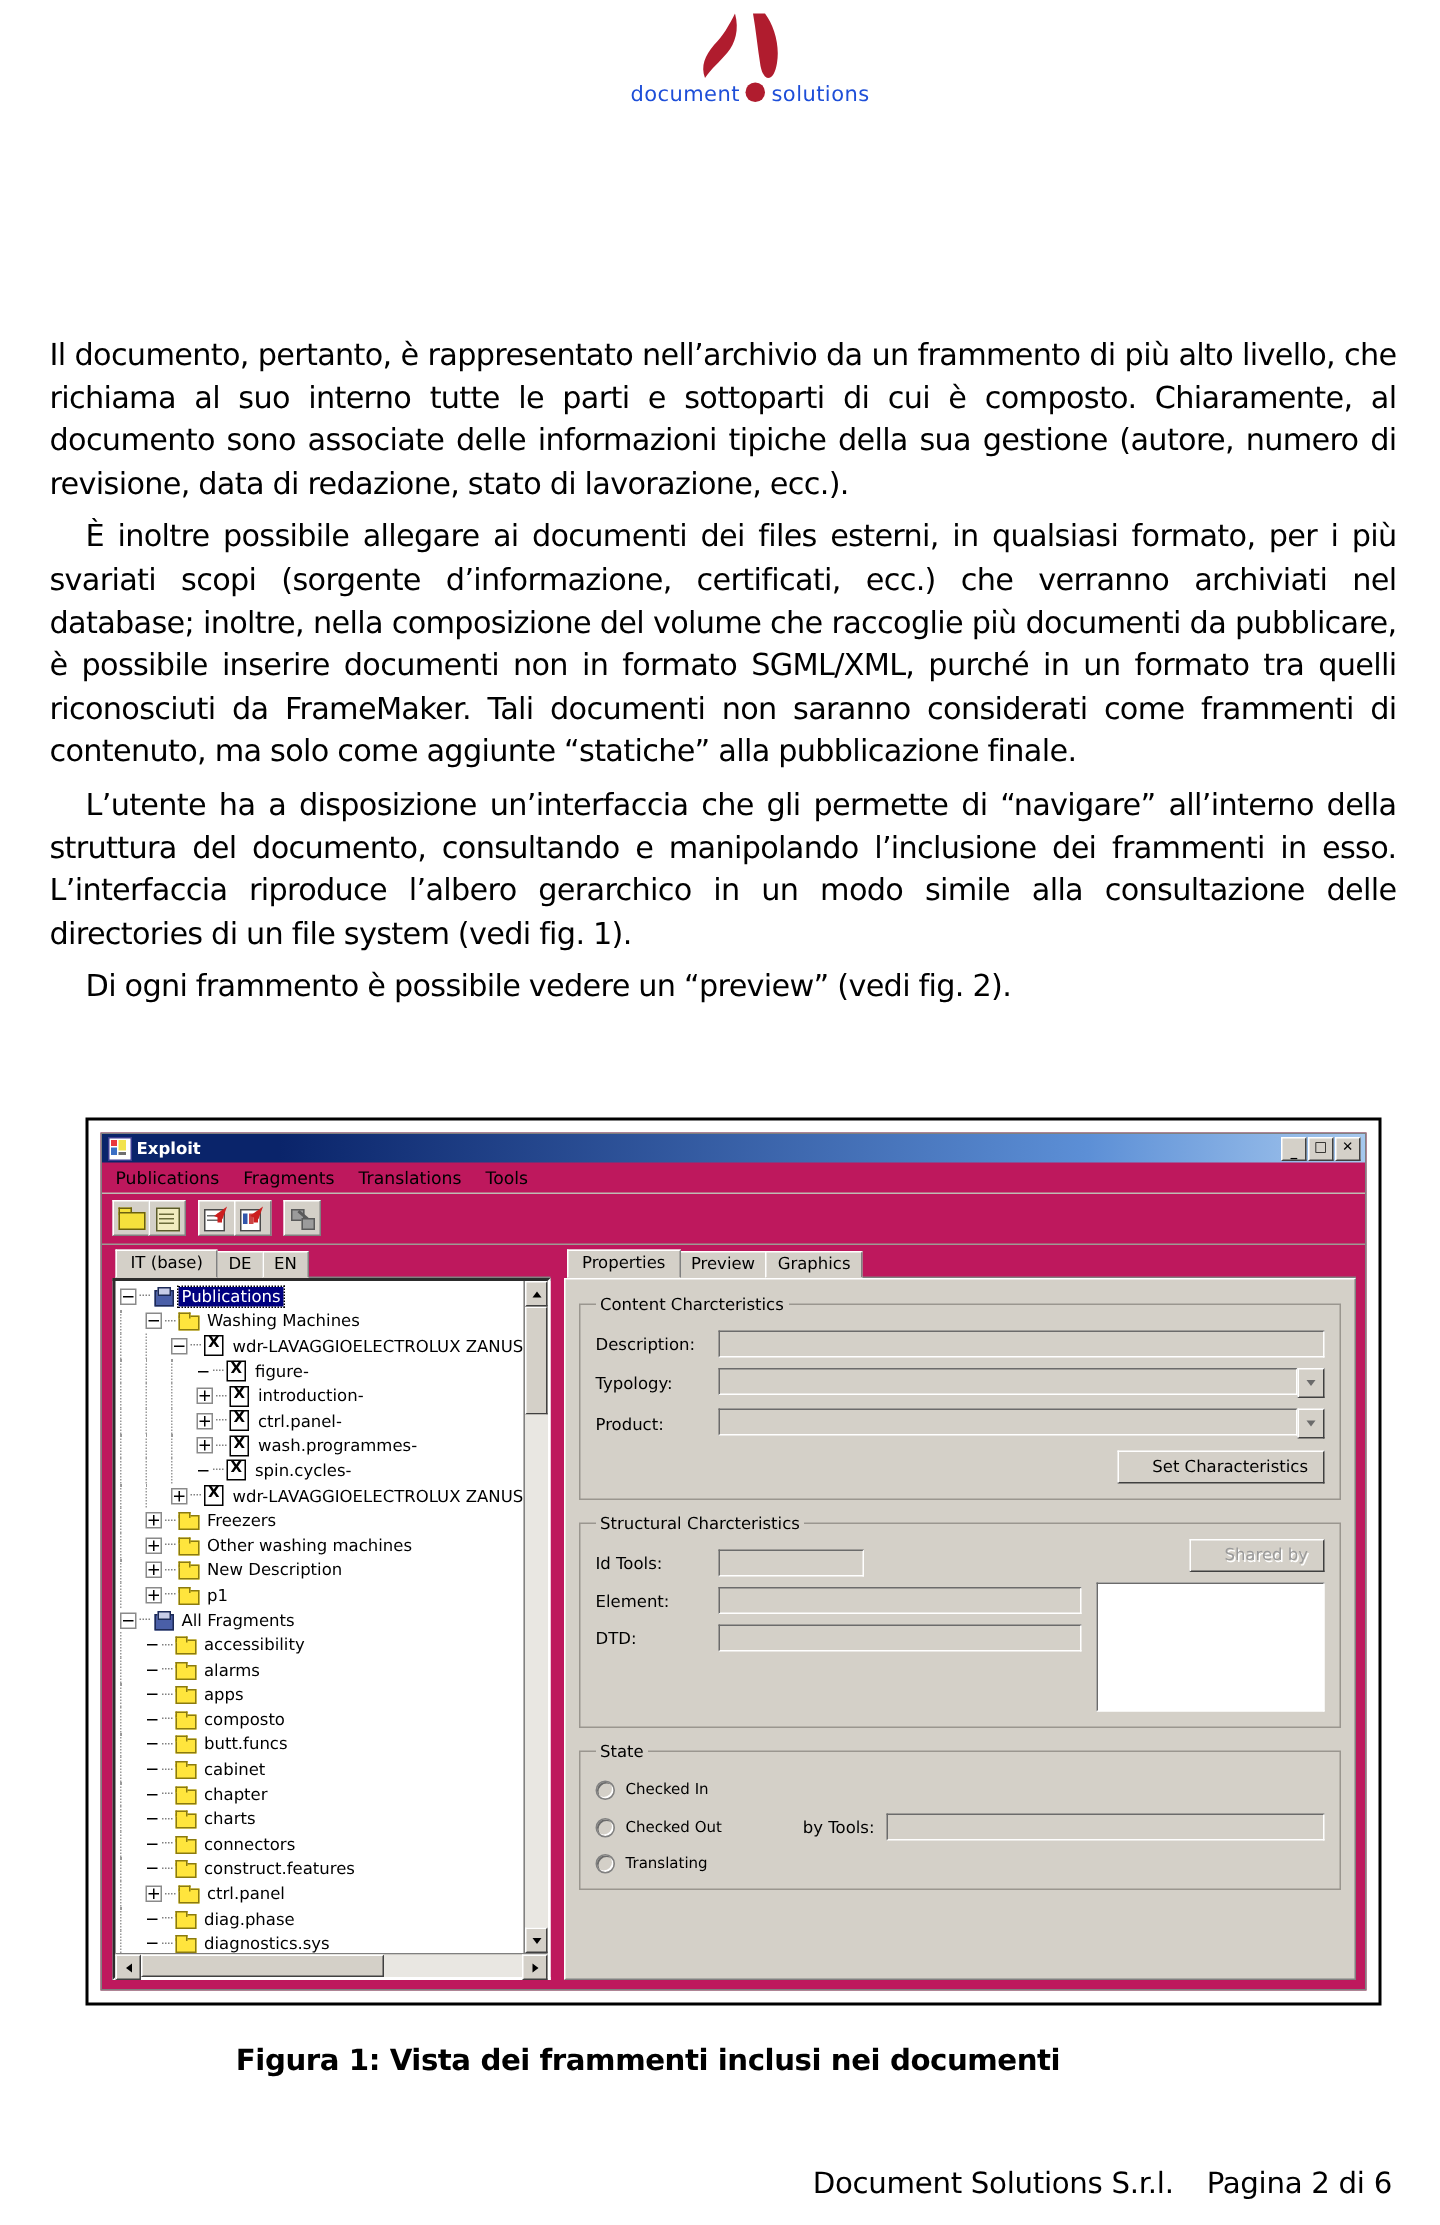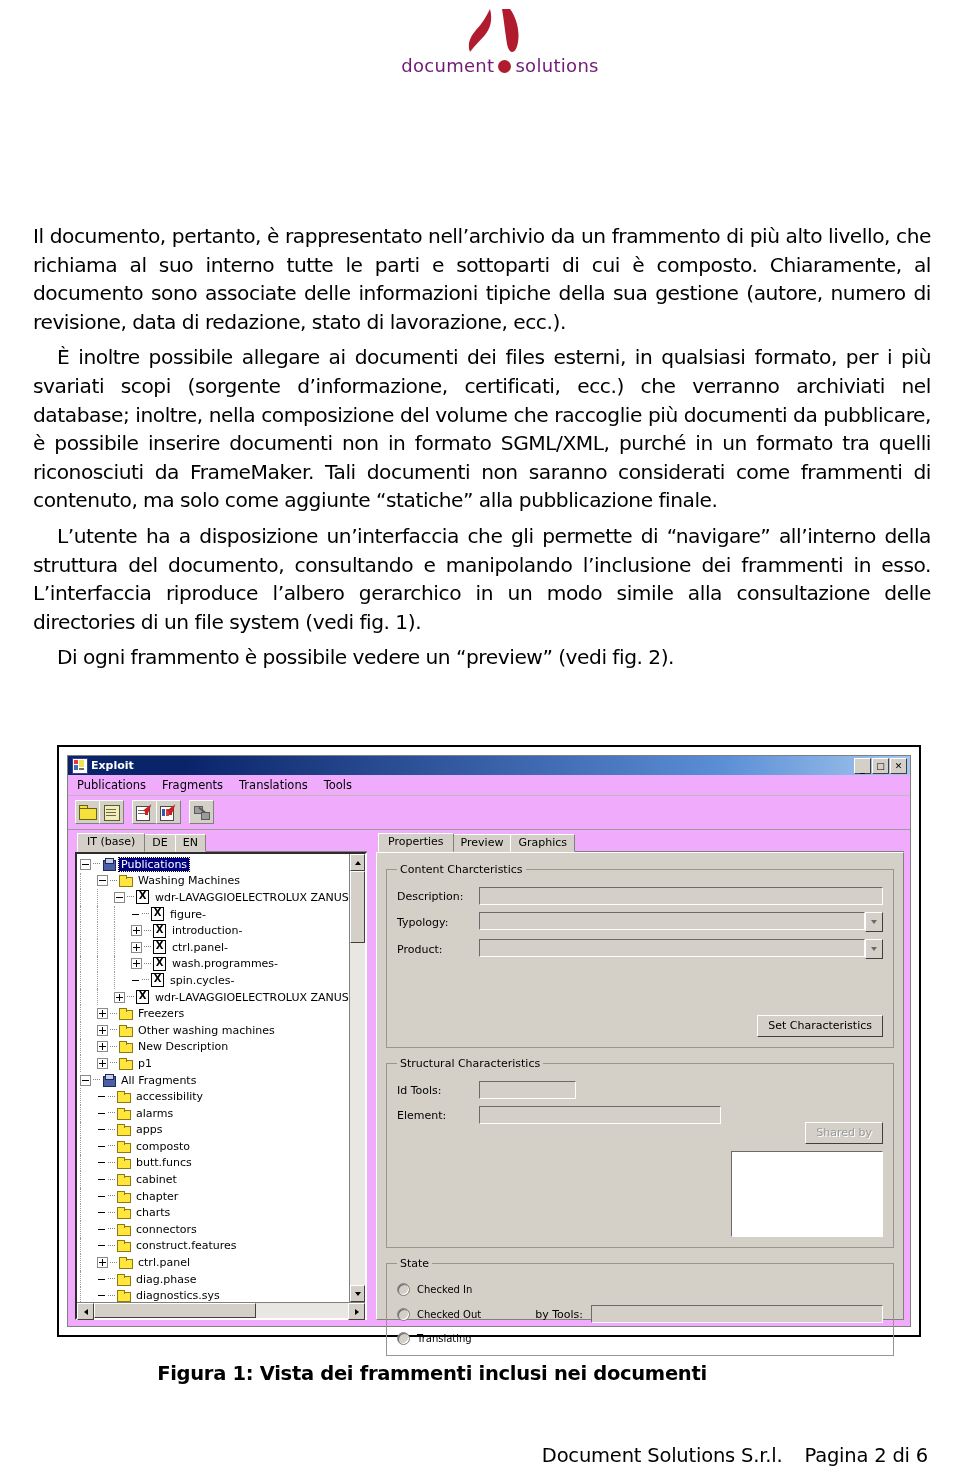--- a/index.html
+++ b/index.html
@@ -31,23 +31,23 @@
     width: 70px;
     height: 46px;
   }
   .logo-text-row {
     position: absolute;
     left: 0px;
     top: 47px;
     width: 200px;
     text-align: center;
     font-family: "DejaVu Sans", sans-serif;
-    font-size: 18px;
+    font-size: 14px;
     letter-spacing: 0.3px;
-    color: #701a75;
+    color: #1d4ed8;
     white-space: nowrap;
   }
   .logo-dot {
     display: inline-block;
     width: 13px;
     height: 13px;
     border-radius: 50%;
     background: #b01c2e;
     vertical-align: -1px;
     margin: 0 4px;
@@ -80,21 +80,21 @@
     width: 864px;
     height: 592px;
     background: #ffffff;
     border: 2px solid #000000;
     box-sizing: border-box;
     padding: 8px;
   }
   .win {
     width: 100%;
     height: 100%;
-    background: #f0abfc;
+    background: #be185d;
     border: 1px solid #808080;
     box-sizing: border-box;
     display: flex;
     flex-direction: column;
     font-family: "DejaVu Sans", sans-serif;
   }
 
   
   .titlebar {
     height: 19px;
@@ -365,23 +365,22 @@
     position: absolute; left: 50%; top: 50%; transform: translate(-50%,-50%);
     width: 0; height: 0;
     border-left: 3.5px solid transparent; border-right: 3.5px solid transparent; border-top: 4px solid #6a6a6a;
   }
   .pbtn {
     background: #d4d0c8;
     border: 1px solid;
     border-color: #ffffff #404040 #404040 #ffffff;
     font-size: 11px;
     font-family: "DejaVu Sans", sans-serif;
-    padding: 3px 10px 4px 10px;
+    padding: 3px 10px 4px 22px;
     color: #000;
-    margin-top: 48px;
   }
   .pbtn.disabled { color: #9a9a9a; text-shadow: 1px 1px 0 #ffffff; }
   .btn-right { display: flex; justify-content: flex-end; margin-top: 8px; }
 
   .struct-wrap { display: flex; gap: 12px; }
   .struct-left { flex: 1 1 auto; min-width: 0; }
   .struct-right { width: 150px; flex: 0 0 auto; display: flex; flex-direction: column; align-items: flex-end; justify-content: flex-end; }
   .listbox {
     width: 100%;
     height: 84px;
@@ -794,29 +793,33 @@
                     <span class="tri"></span>
                   </span>
               </span>
             </div>
             <div class="btn-right">
               <button class="pbtn">Set Characteristics</button>
             </div>
           </fieldset>
 
           <fieldset class="grp">
-            <legend>Structural Characteristics</legend>
+            <legend>Structural Charcteristics</legend>
             <div class="struct-wrap">
               <div class="struct-left">
                 <div class="field-row">
                   <span class="field-lbl">Id Tools:</span>
                   <span class="txtin" style="flex:0 0 95px"></span>
                 </div>
                 <div class="field-row">
                   <span class="field-lbl">Element:</span>
+                  <span class="txtin"></span>
+                </div>
+                <div class="field-row">
+                  <span class="field-lbl">DTD:</span>
                   <span class="txtin"></span>
                 </div>
               </div>
               <div class="struct-right">
                 <button class="pbtn disabled">Shared by</button>
                 <div class="listbox"></div>
               </div>
             </div>
           </fieldset>
 

